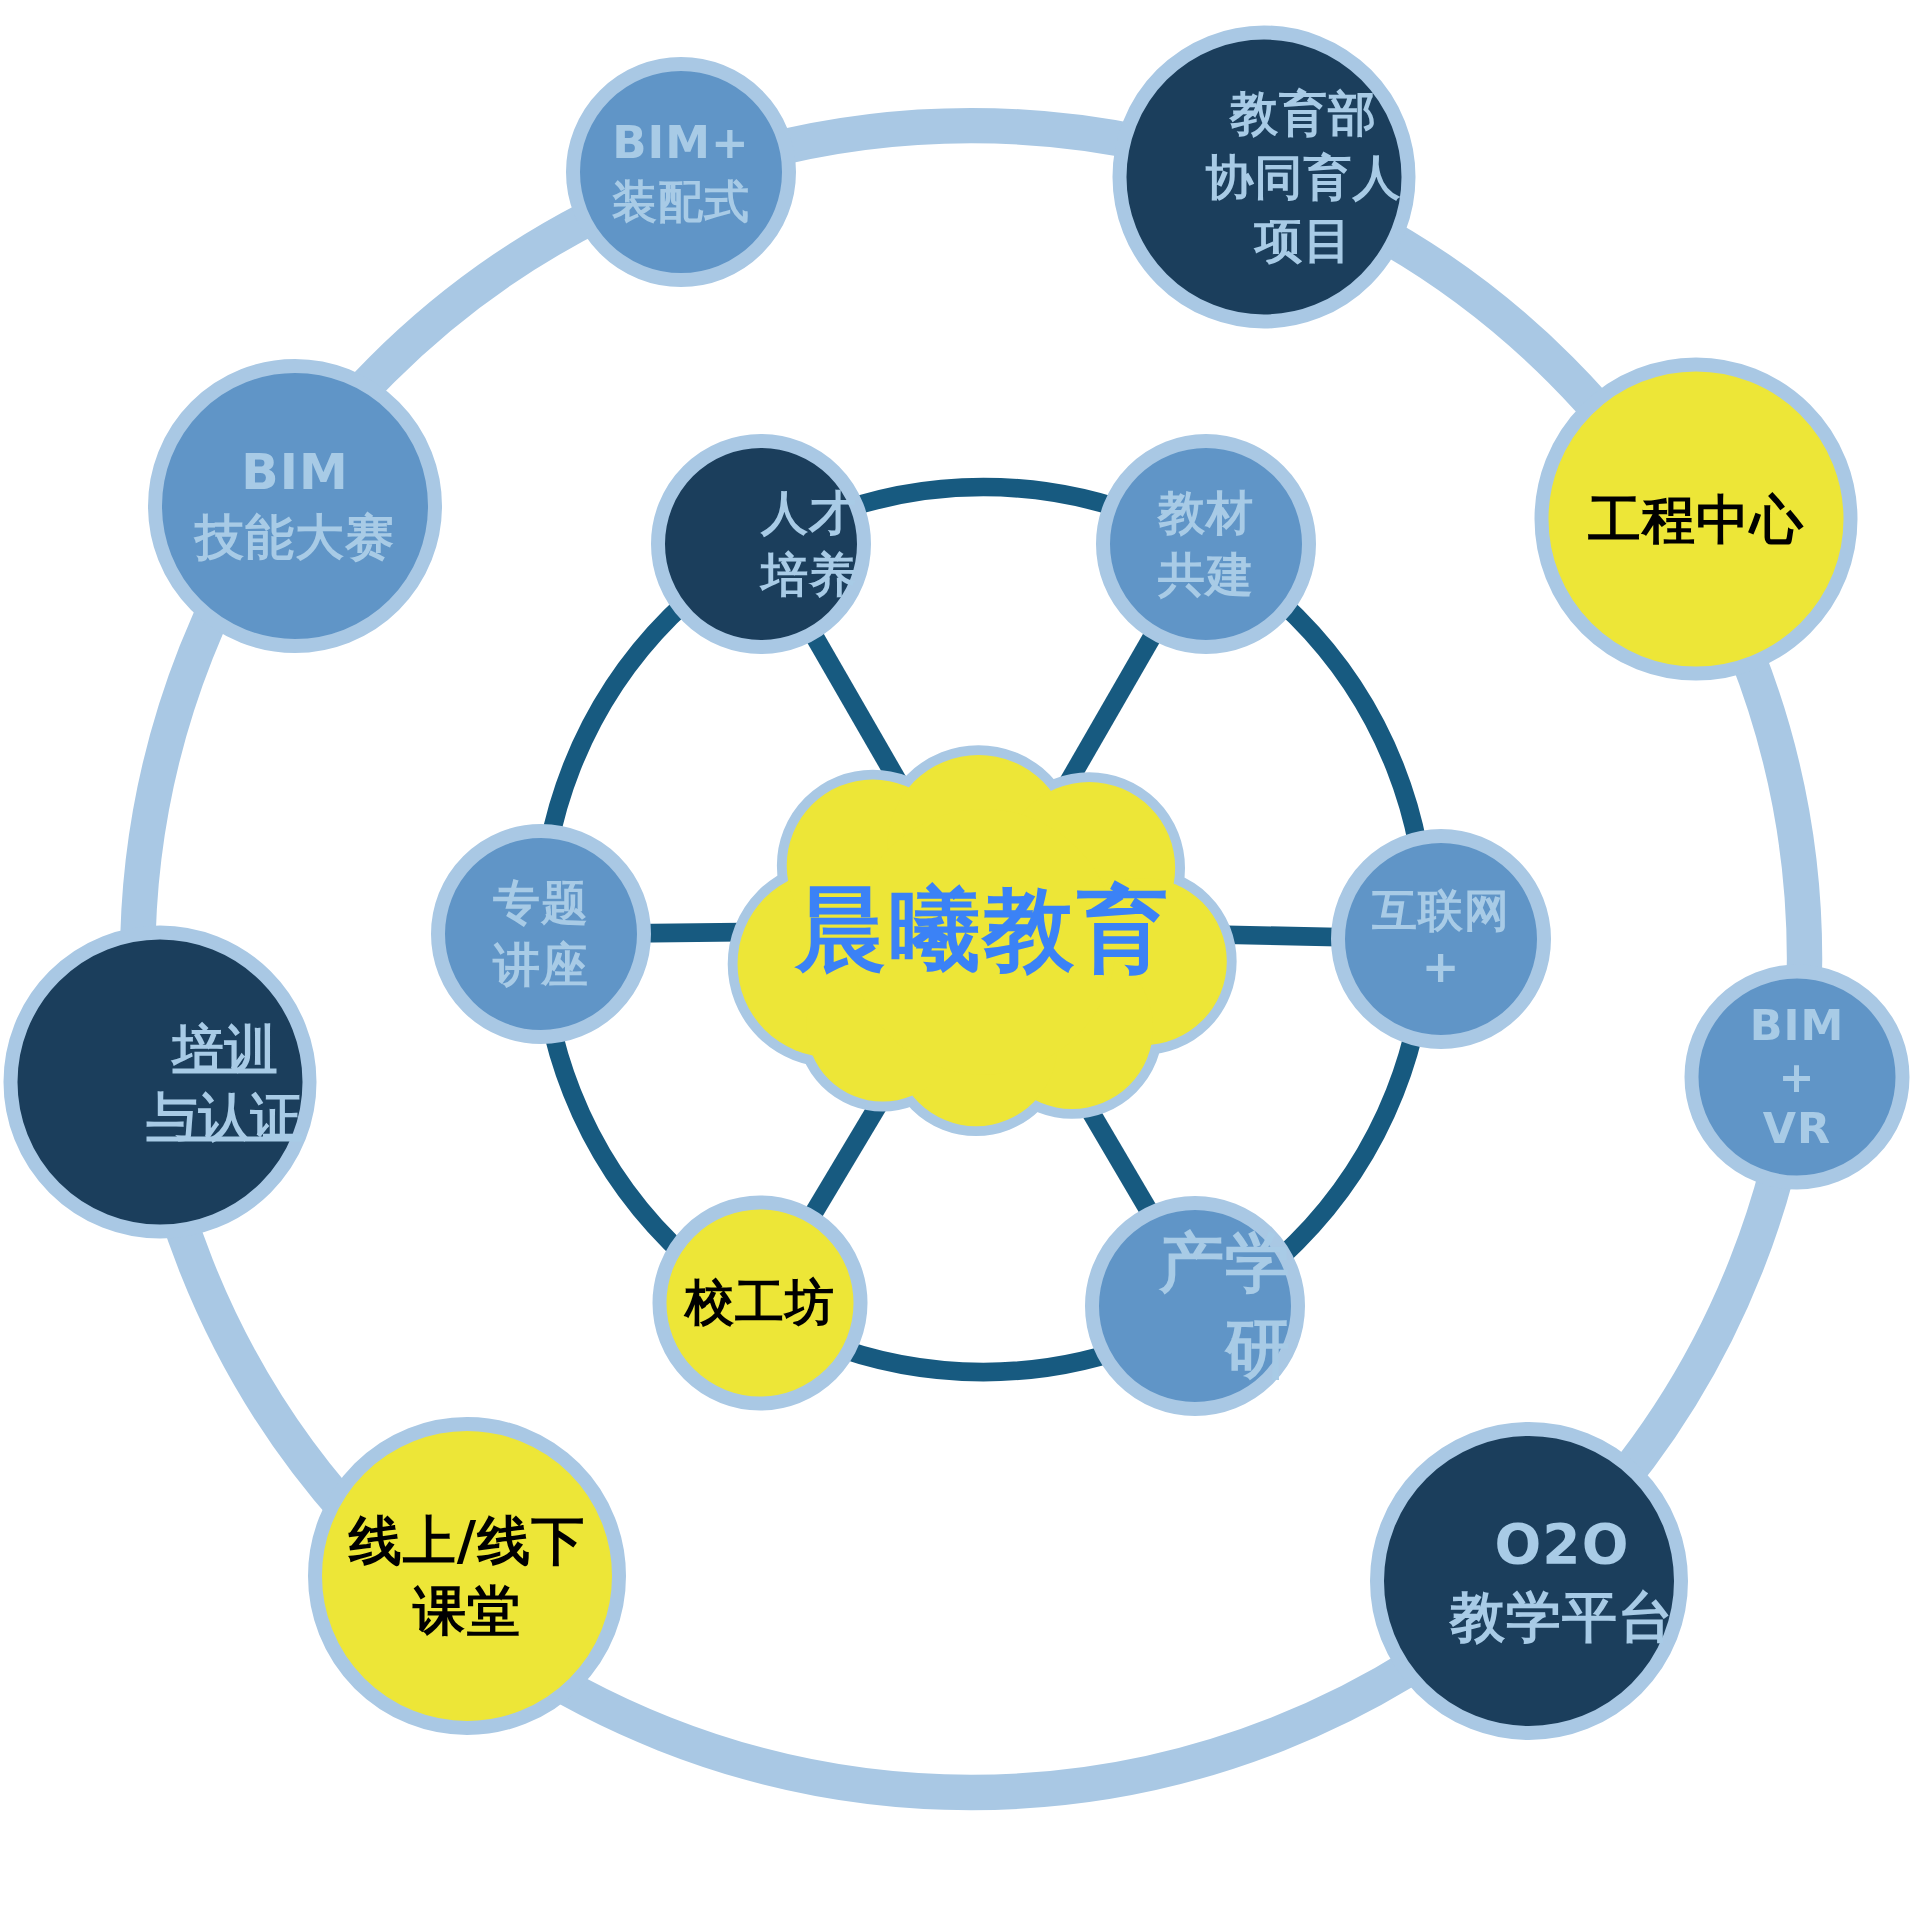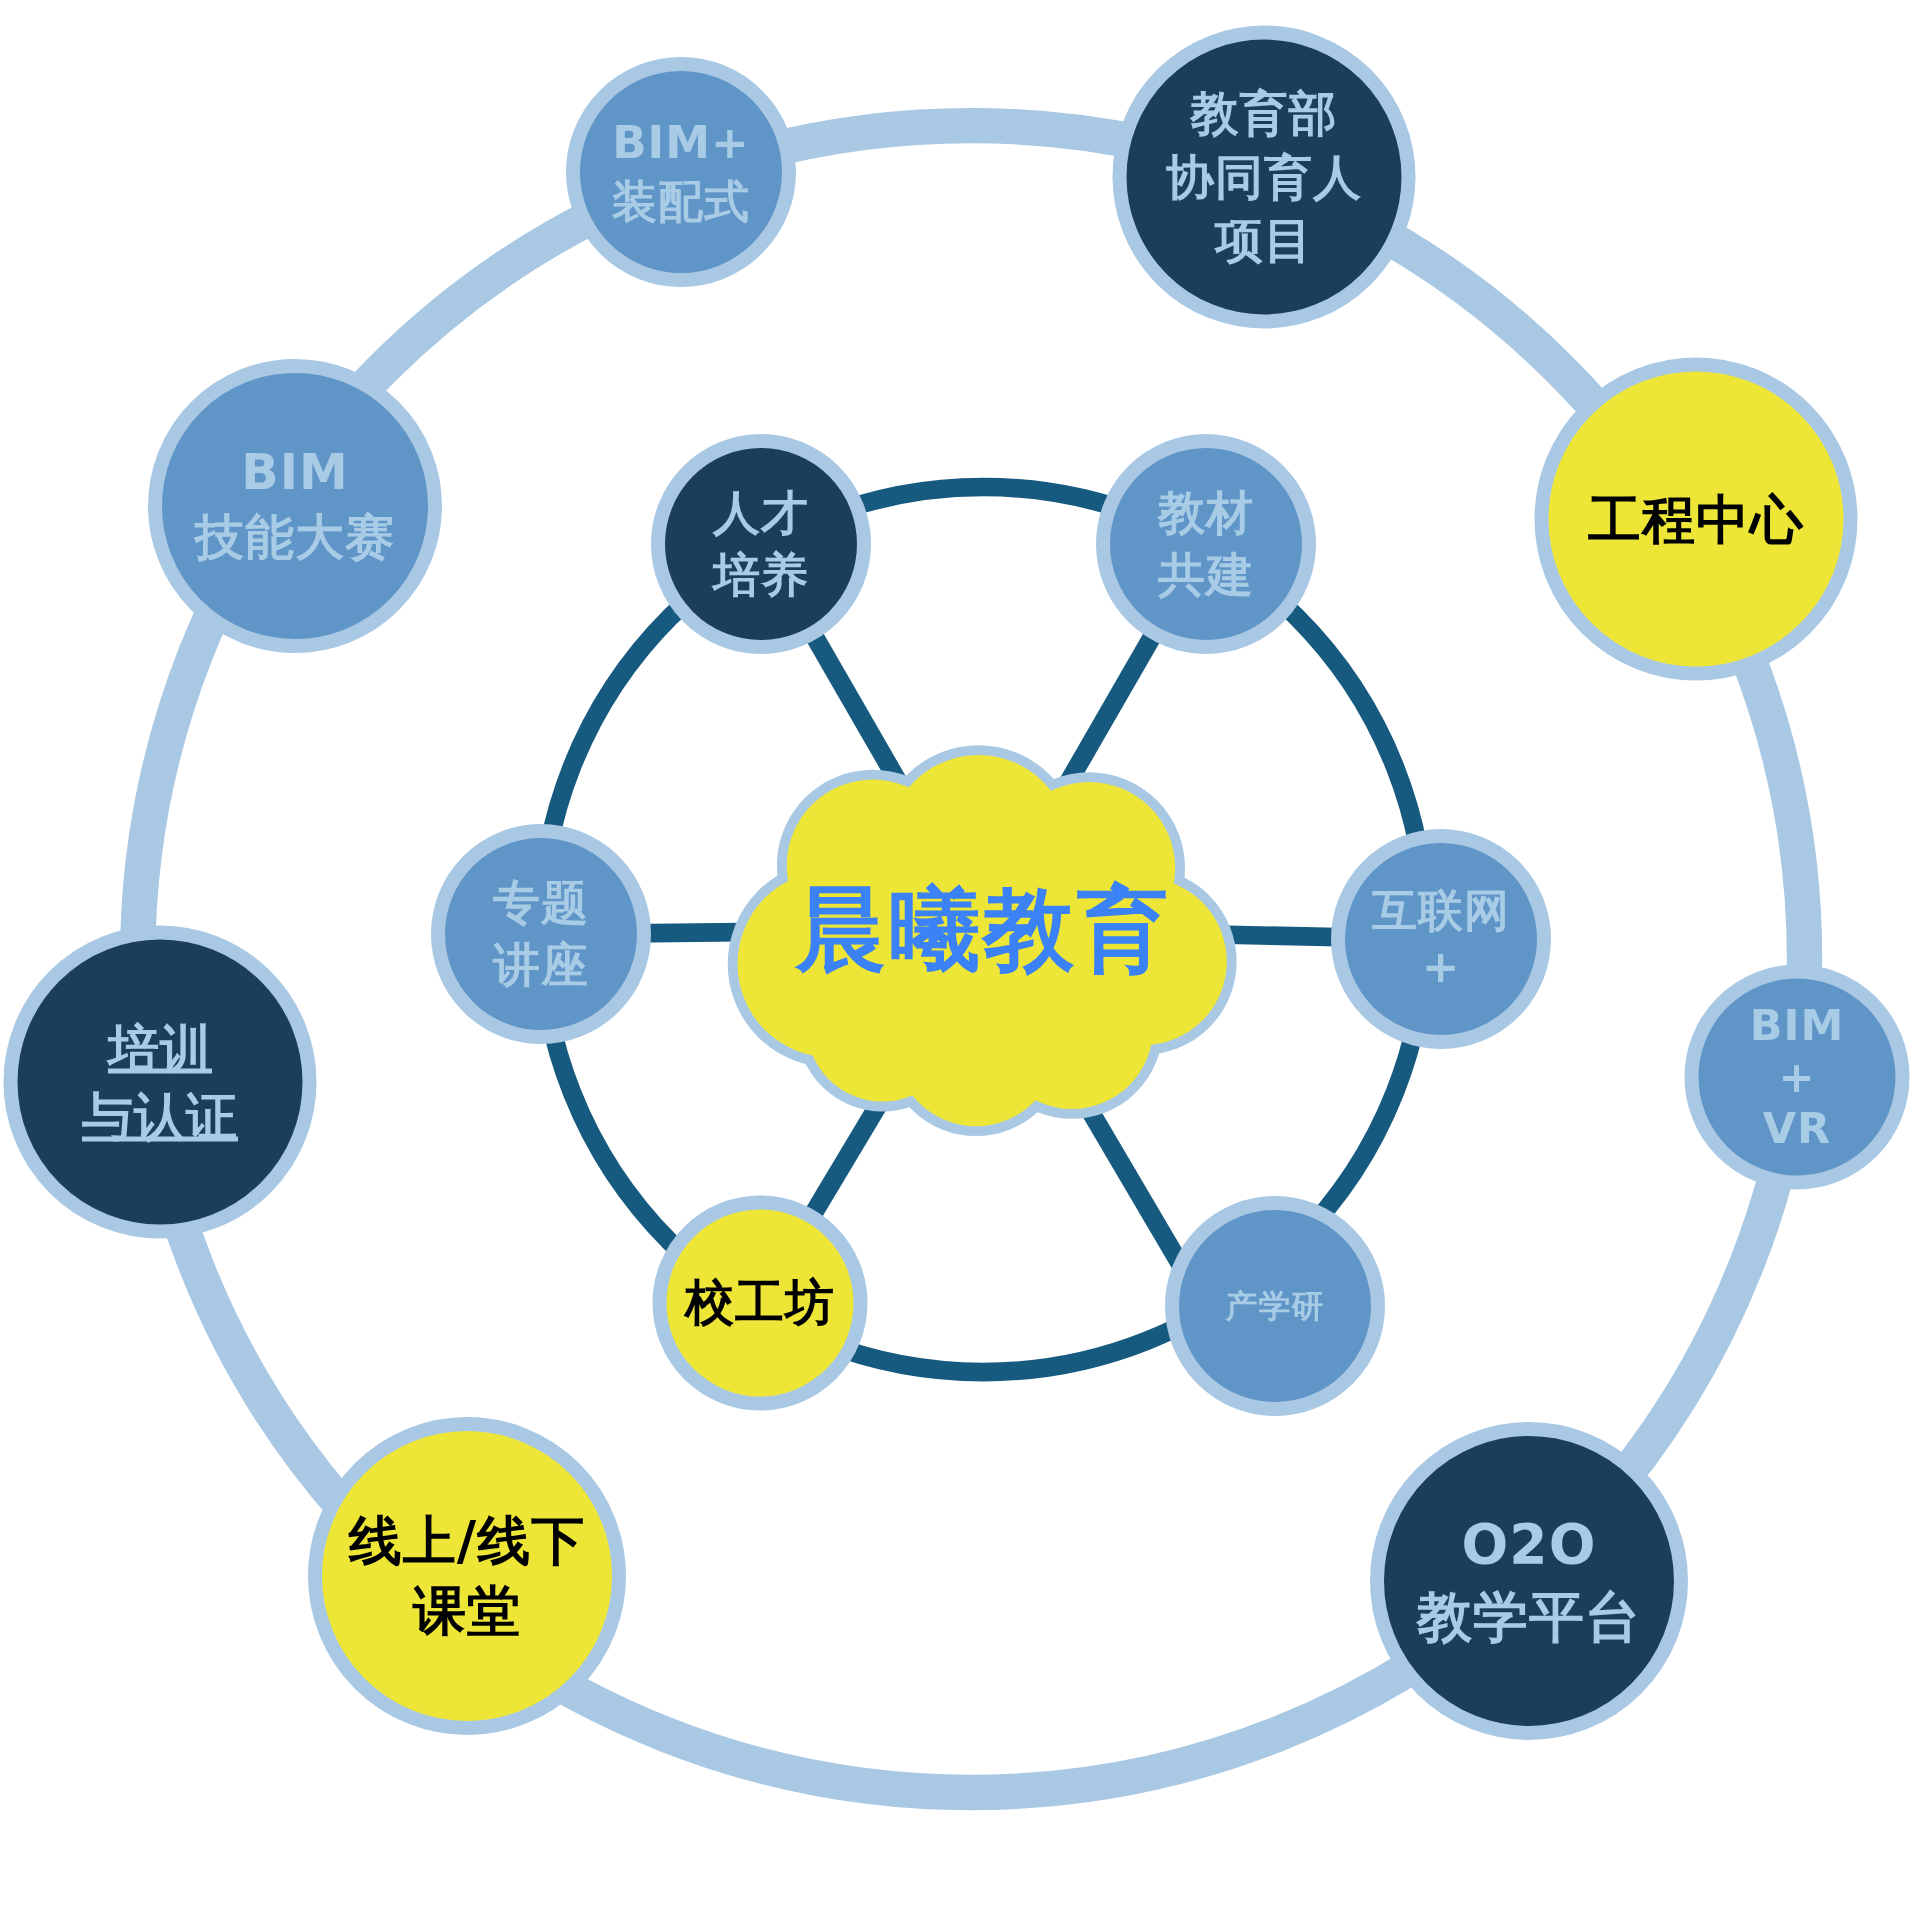--- a/index.html
+++ b/index.html
@@ -17,21 +17,21 @@
     border: 14.8px solid #a9c8e4;
     display: flex; align-items: center; justify-content: center;
     text-align: center;
     white-space: pre-line;
     font-weight: bold;
     line-height: 1.32;
     box-sizing: content-box;
     letter-spacing: 1px;
   }
   .fill-med    { background: #6095c7; color: #a8cbe6; }
-  .fill-navy   { background: #1b3e5c; color: #a8cbe6; }
+  .fill-navy   { background: #1b3e5c; color: #a8cbe6; justify-content: flex-end; }
   .fill-yellow { background: #ede637; color: #000000; }
   .cloud-label {
     position: absolute;
     left: 983px; top: 930px;
     transform: translate(-50%, -50%);
     font-size: 91px; font-weight: bold;
     color: #3b82f6; letter-spacing: 3px;
     white-space: nowrap;
   }
 </style>
@@ -138,20 +138,20 @@
 
   <div class="node fill-yellow" style="left:760px; top:1303px; width:187px; height:187px; font-size:49px;">
     <span>校工坊</span>
   </div>
 
   <div class="node fill-med" style="left:541px; top:934px; width:192px; height:192px; font-size:47px;">
     <span>专题
 讲座</span>
   </div>
 
-  <div class="node fill-med" style="left:1275px; top:1306px; width:192px; height:192px; font-size:32px;">
+  <div class="node fill-med" style="left:1195px; top:1306px; width:192px; height:192px; font-size:65px;text-align:right;">
     <span>产学研</span>
   </div>
 
   <div class="cloud-label">晨曦教育</div>
 
 </div>
 
 
 </body></html>

